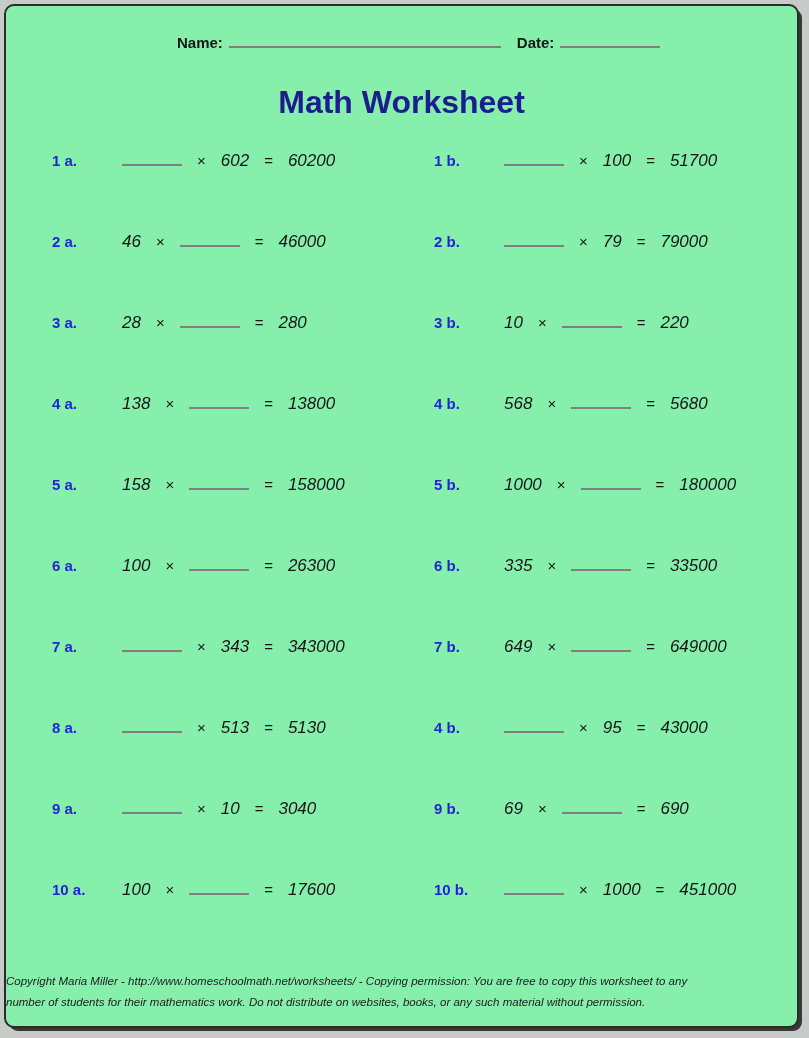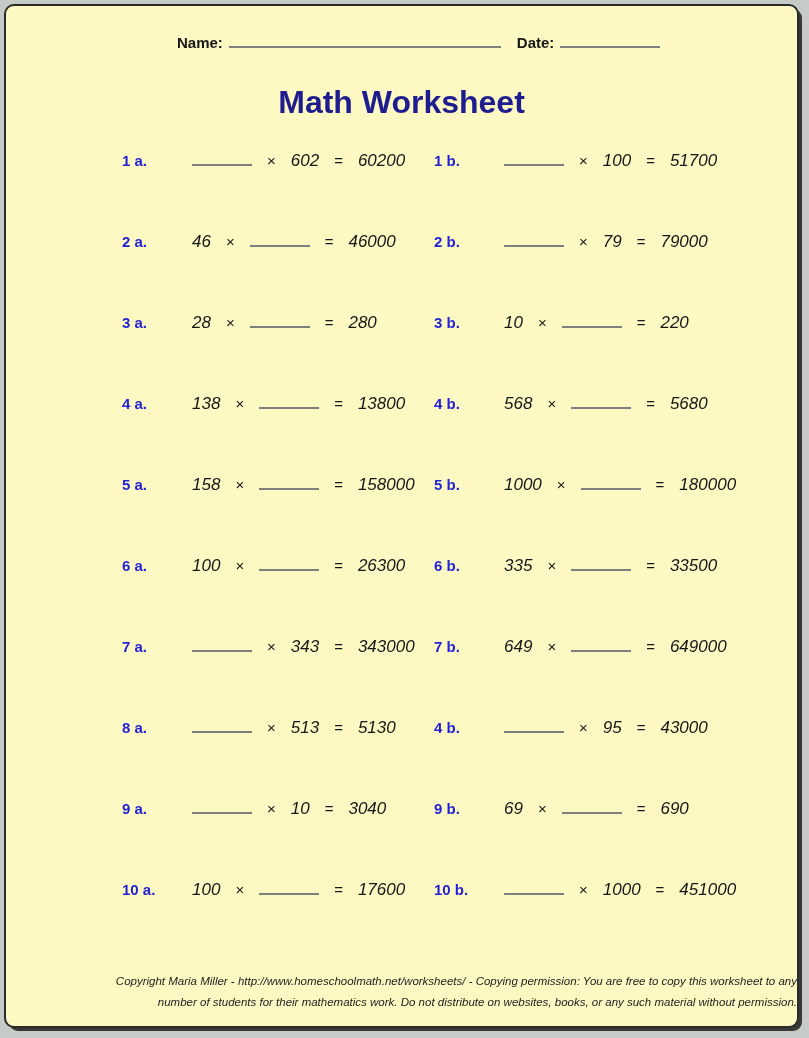--- a/index.html
+++ b/index.html
@@ -6,21 +6,21 @@
   html,body { width:809px; height:1038px; }
   body {
     background:#c7cbc7;
     font-family:"Liberation Sans","DejaVu Sans",sans-serif;
     position:relative;
     overflow:hidden;
   }
   .sheet {
     position:absolute;
     left:4px; top:4px; right:10px; bottom:10px;
-    background:#fef9c3;
+    background:#86efac;
     border:2px solid #2b2b2b;
     border-radius:10px;
     box-shadow:4px 4px 0 -1px #383838;
   }
   
   .header {
     position:absolute;
     left:171px; top:28px;
     display:flex;
     align-items:baseline;
@@ -56,21 +56,21 @@
   }
   .prow {
     display:flex;
     height:81px;
     align-items:center;
   }
   .pcell {
     display:flex;
     align-items:baseline;
   }
-  .pcell.a { width:428px; padding-left:116px; }
+  .pcell.a { width:428px; padding-left:46px; }
   .pcell.b { flex:1; }
   .pnum {
     width:70px;
     flex:0 0 70px;
     font-size:15px;
     font-weight:bold;
     color:var(--pnum-color);
   }
   .expr {
     display:flex;
@@ -85,21 +85,21 @@
     display:inline-block;
     width:60px;
     height:10px;
     border-bottom:2px solid var(--blank-color);
     margin-bottom:-4px;
   }
   
   .footer {
     position:absolute;
     bottom:13px; left:0; width:100%;
-    text-align:right;
+    text-align:left;
     font-style:italic;
     font-size:11.5px;
     line-height:21px;
     color:#1c1c1c;
   }
 </style>
 </head>
 <body>
 
 <div class="sheet">

